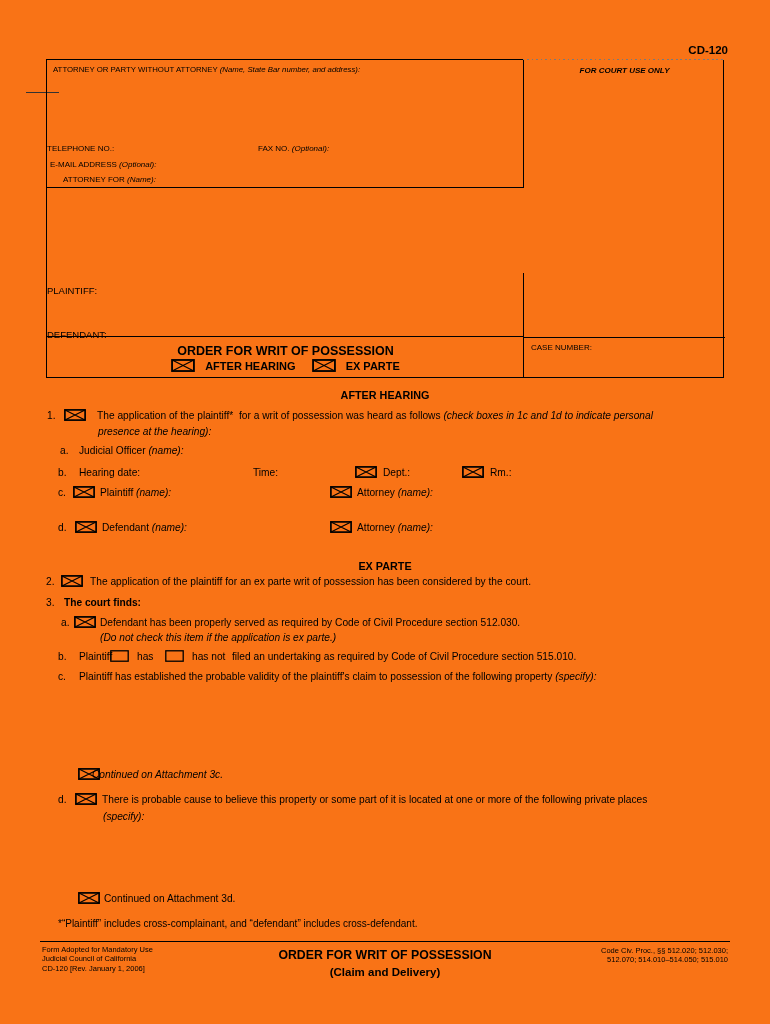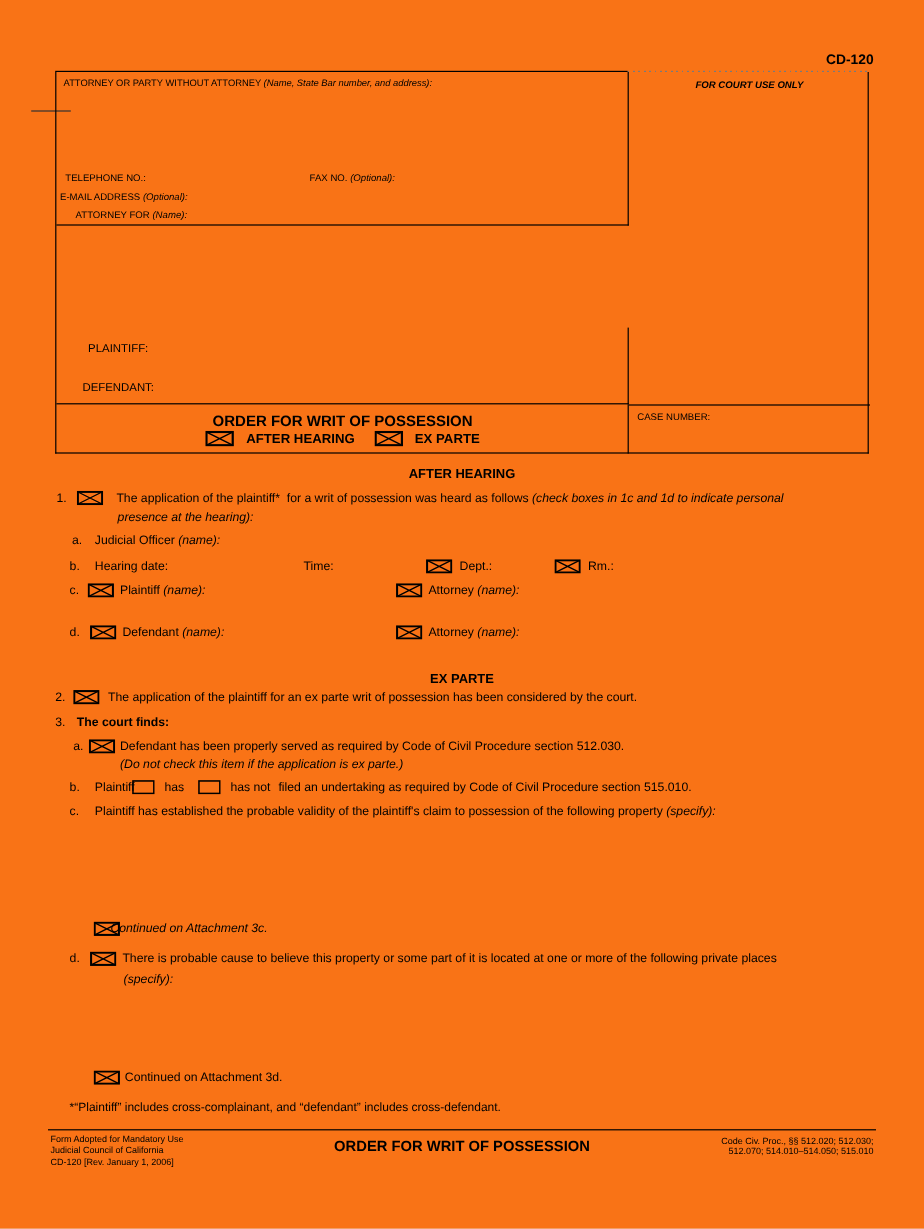--- a/index.html
+++ b/index.html
@@ -27,21 +27,21 @@
   .topline-left  { position:absolute; left:46px; top:59px; width:477px; height:1px; background:#000; }
   .topline-right { position:absolute; left:523px; top:59px; width:201px; height:1px;
                    background-image:repeating-linear-gradient(90deg,#7a7a7a 0 1.5px,transparent 1.5px 4.5px); }
   .cell { position:absolute; }
   .cell-attorney { left:0; top:0; width:477px; height:128px; border-right:1px solid #000; border-bottom:1px solid #000; }
   .cell-court    { left:0; top:128px; width:477px; height:85px; border-right:1px solid #000; border-bottom:1px solid #000; }
   .cell-parties  { left:0; top:213px; width:477px; height:64px; border-right:1px solid #000; border-bottom:1px solid #000; }
   .cell-title    { left:0; top:277px; width:477px; height:41px; border-right:1px solid #000; }
   .cell-courtuse { left:477px; top:0; width:201px; height:277px; }
   .cell-casenum  { left:477px; top:277px; width:201px; height:41px; border-top:1px solid #000; }
-  .lblcol { position:absolute; text-align:center; white-space:pre; }
+  .lblcol { position:absolute; text-align:left; white-space:pre; }
   .punch-tick { position:absolute; left:26px; top:92px; width:33px; height:1px; background:#333; }
   .title-options { position:absolute; left:0; top:22px; width:477px; display:flex;
                    justify-content:center; align-items:center; gap:0; }
   .rule { position:absolute; height:1px; background:#000; }
 </style>
 </head>
 <body>
 
 <div class="page">
 
@@ -66,21 +66,21 @@
         <span>E-MAIL ADDRESS </span><span class="it">(Optional):</span>
       </div>
       <div class="abs sm" style="left:16px; top:115px;">
         <span>ATTORNEY FOR </span><span class="it">(Name):</span>
       </div>
     </div>
 
 
     <div class="cell cell-parties">
       <div class="lblcol" style="left:0; top:12px; width:103px; font-size:9.5px;">PLAINTIFF:</div>
-      <div class="lblcol" style="left:0; top:45px; width:103px; font-size:9.5px;">DEFENDANT:</div>
+      <div class="lblcol" style="left:0; top:56px; width:103px; font-size:9.5px;">DEFENDANT:</div>
     </div>
 
     <div class="cell cell-title">
       <div class="abs b" style="left:0; top:7px; width:477px; text-align:center; font-size:12.5px;">ORDER FOR WRIT OF POSSESSION</div>
       <div class="title-options">
         <span class="cb cb-lg"><svg width="24" height="13" viewBox="0 0 22 12">
               <rect x="0.9" y="0.9" width="20.2" height="10.2" fill="none" stroke="#000" stroke-width="1.7"></rect>
               <path d="M1 1 L21 11 M21 1 L1 11" fill="none" stroke="#000" stroke-width="1.1"></path>
             </svg></span>
         <span class="b" style="margin:0 16px 0 10px; font-size:11px;">AFTER HEARING</span>
@@ -251,19 +251,20 @@
 
   <div class="rule" style="left:40px; top:941px; width:690px;"></div>
 
   <div class="abs tiny" style="left:42px; top:945px;">
     <div>Form Adopted for Mandatory Use</div>
     <div>Judicial Council of California</div>
     <div>CD-120 [Rev. January 1, 2006]</div>
   </div>
 
   <div class="abs ctr b" style="top:948px; font-size:12.3px;">ORDER FOR WRIT OF POSSESSION</div>
+  <div class="abs ctr b" style="top:966px; font-size:11.5px;">(Claim and Delivery)</div>
 
   <div class="abs tiny" style="right:42px; top:946px; text-align:right;">
     <div>Code Civ. Proc., §§ 512.020; 512.030;</div>
     <div>512.070; 514.010–514.050; 515.010</div>
   </div>
 
 </div>
 
 </body></html>

